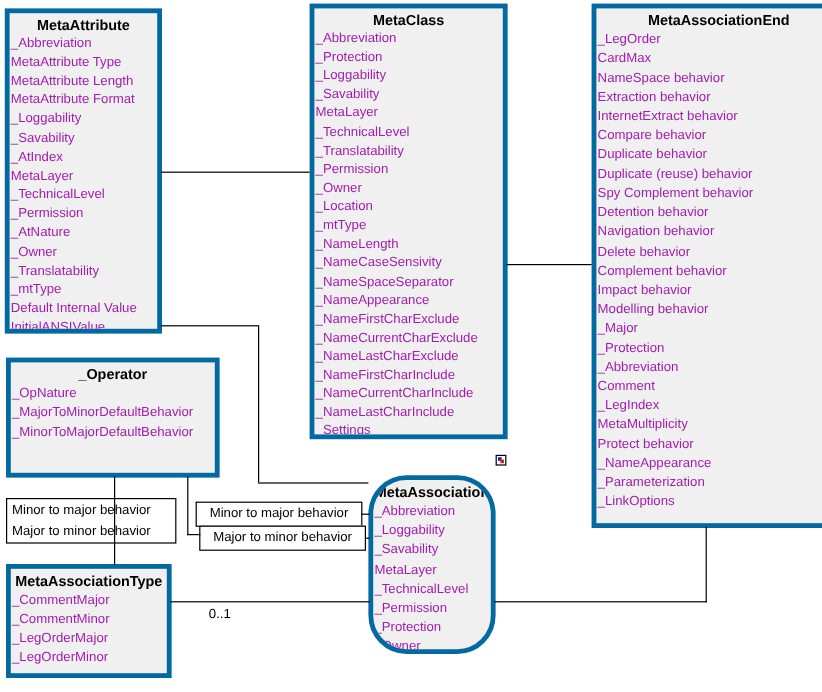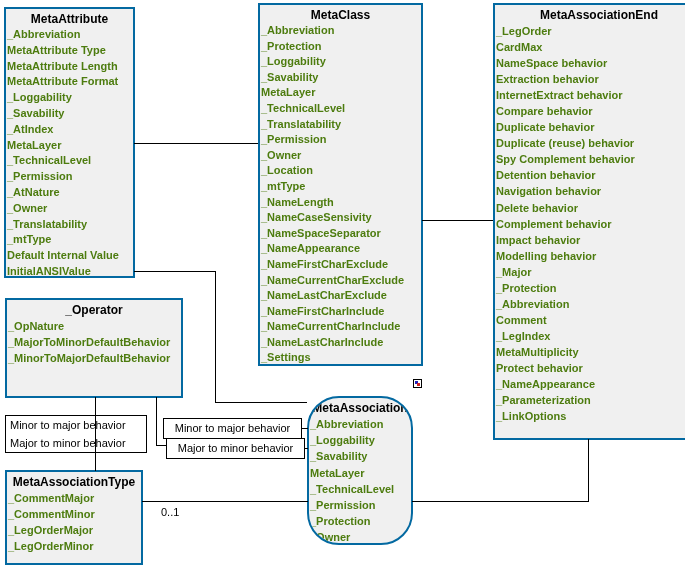--- a/index.html
+++ b/index.html
@@ -1,28 +1,28 @@
 <!DOCTYPE html>
 <html><head>
 <meta charset="utf-8">
 <style>
   html,body { margin:0; padding:0; background:#ffffff; }
   .canvas {
     position:relative; width:685px; height:577px; background:#ffffff;
     font-family:"Liberation Sans", sans-serif; overflow:hidden;
   }
   .uml-box {
-    position:absolute; background:#f0f0f0; border:2px solid #0369a1;
+    position:absolute; background:#f0f0f0; border:4px solid #0369a1;
     box-sizing:border-box; z-index:1; overflow:hidden;
   }
   .uml-title {
     font-weight:bold; font-size:12px; line-height:15px; padding-top:3px;
     text-align:center; white-space:nowrap; color:#000;
   }
-  .uml-attrs { color:#4d7c0f;font-weight:bold; }
+  .uml-attrs { color:#a21caf; }
   .uml-attr { font-size:11px; white-space:nowrap; padding-left:1px; }
   .lbl-box {
     position:absolute; background:#ffffff; border:1px solid #000000;
     box-sizing:border-box; z-index:1; font-size:11px; color:#000;
     white-space:nowrap; overflow:hidden;
   }
   .lbl-line { line-height:18px; padding-left:4px; }
   .lbl-center { text-align:center; line-height:19px; }
   .line { position:absolute; background:#000000; z-index:2; }
   .hline { height:1px; }
@@ -181,20 +181,20 @@
   </div>
 
   <div class="lbl-box lbl-center" style="left:163px;top:418px;width:139px;height:21px;">
     <span>Minor to major behavior</span>
   </div>
 
   <div class="lbl-box lbl-center" style="left:166px;top:438px;width:139px;height:21px;">
     <span>Major to minor behavior</span>
   </div>
 
-  <div class="mult-label" style="left:140px;top:506px;padding-left:21px;">0..1</div>
+  <div class="mult-label" style="left:153px;top:506px;padding-left:21px;">0..1</div>
 
   <div class="corner-icon" style="left:413px;top:379px;">
     <span class="sq sq-blue"></span>
     <span class="sq sq-red"></span>
   </div>
 
 </div>
 
 </body></html>

